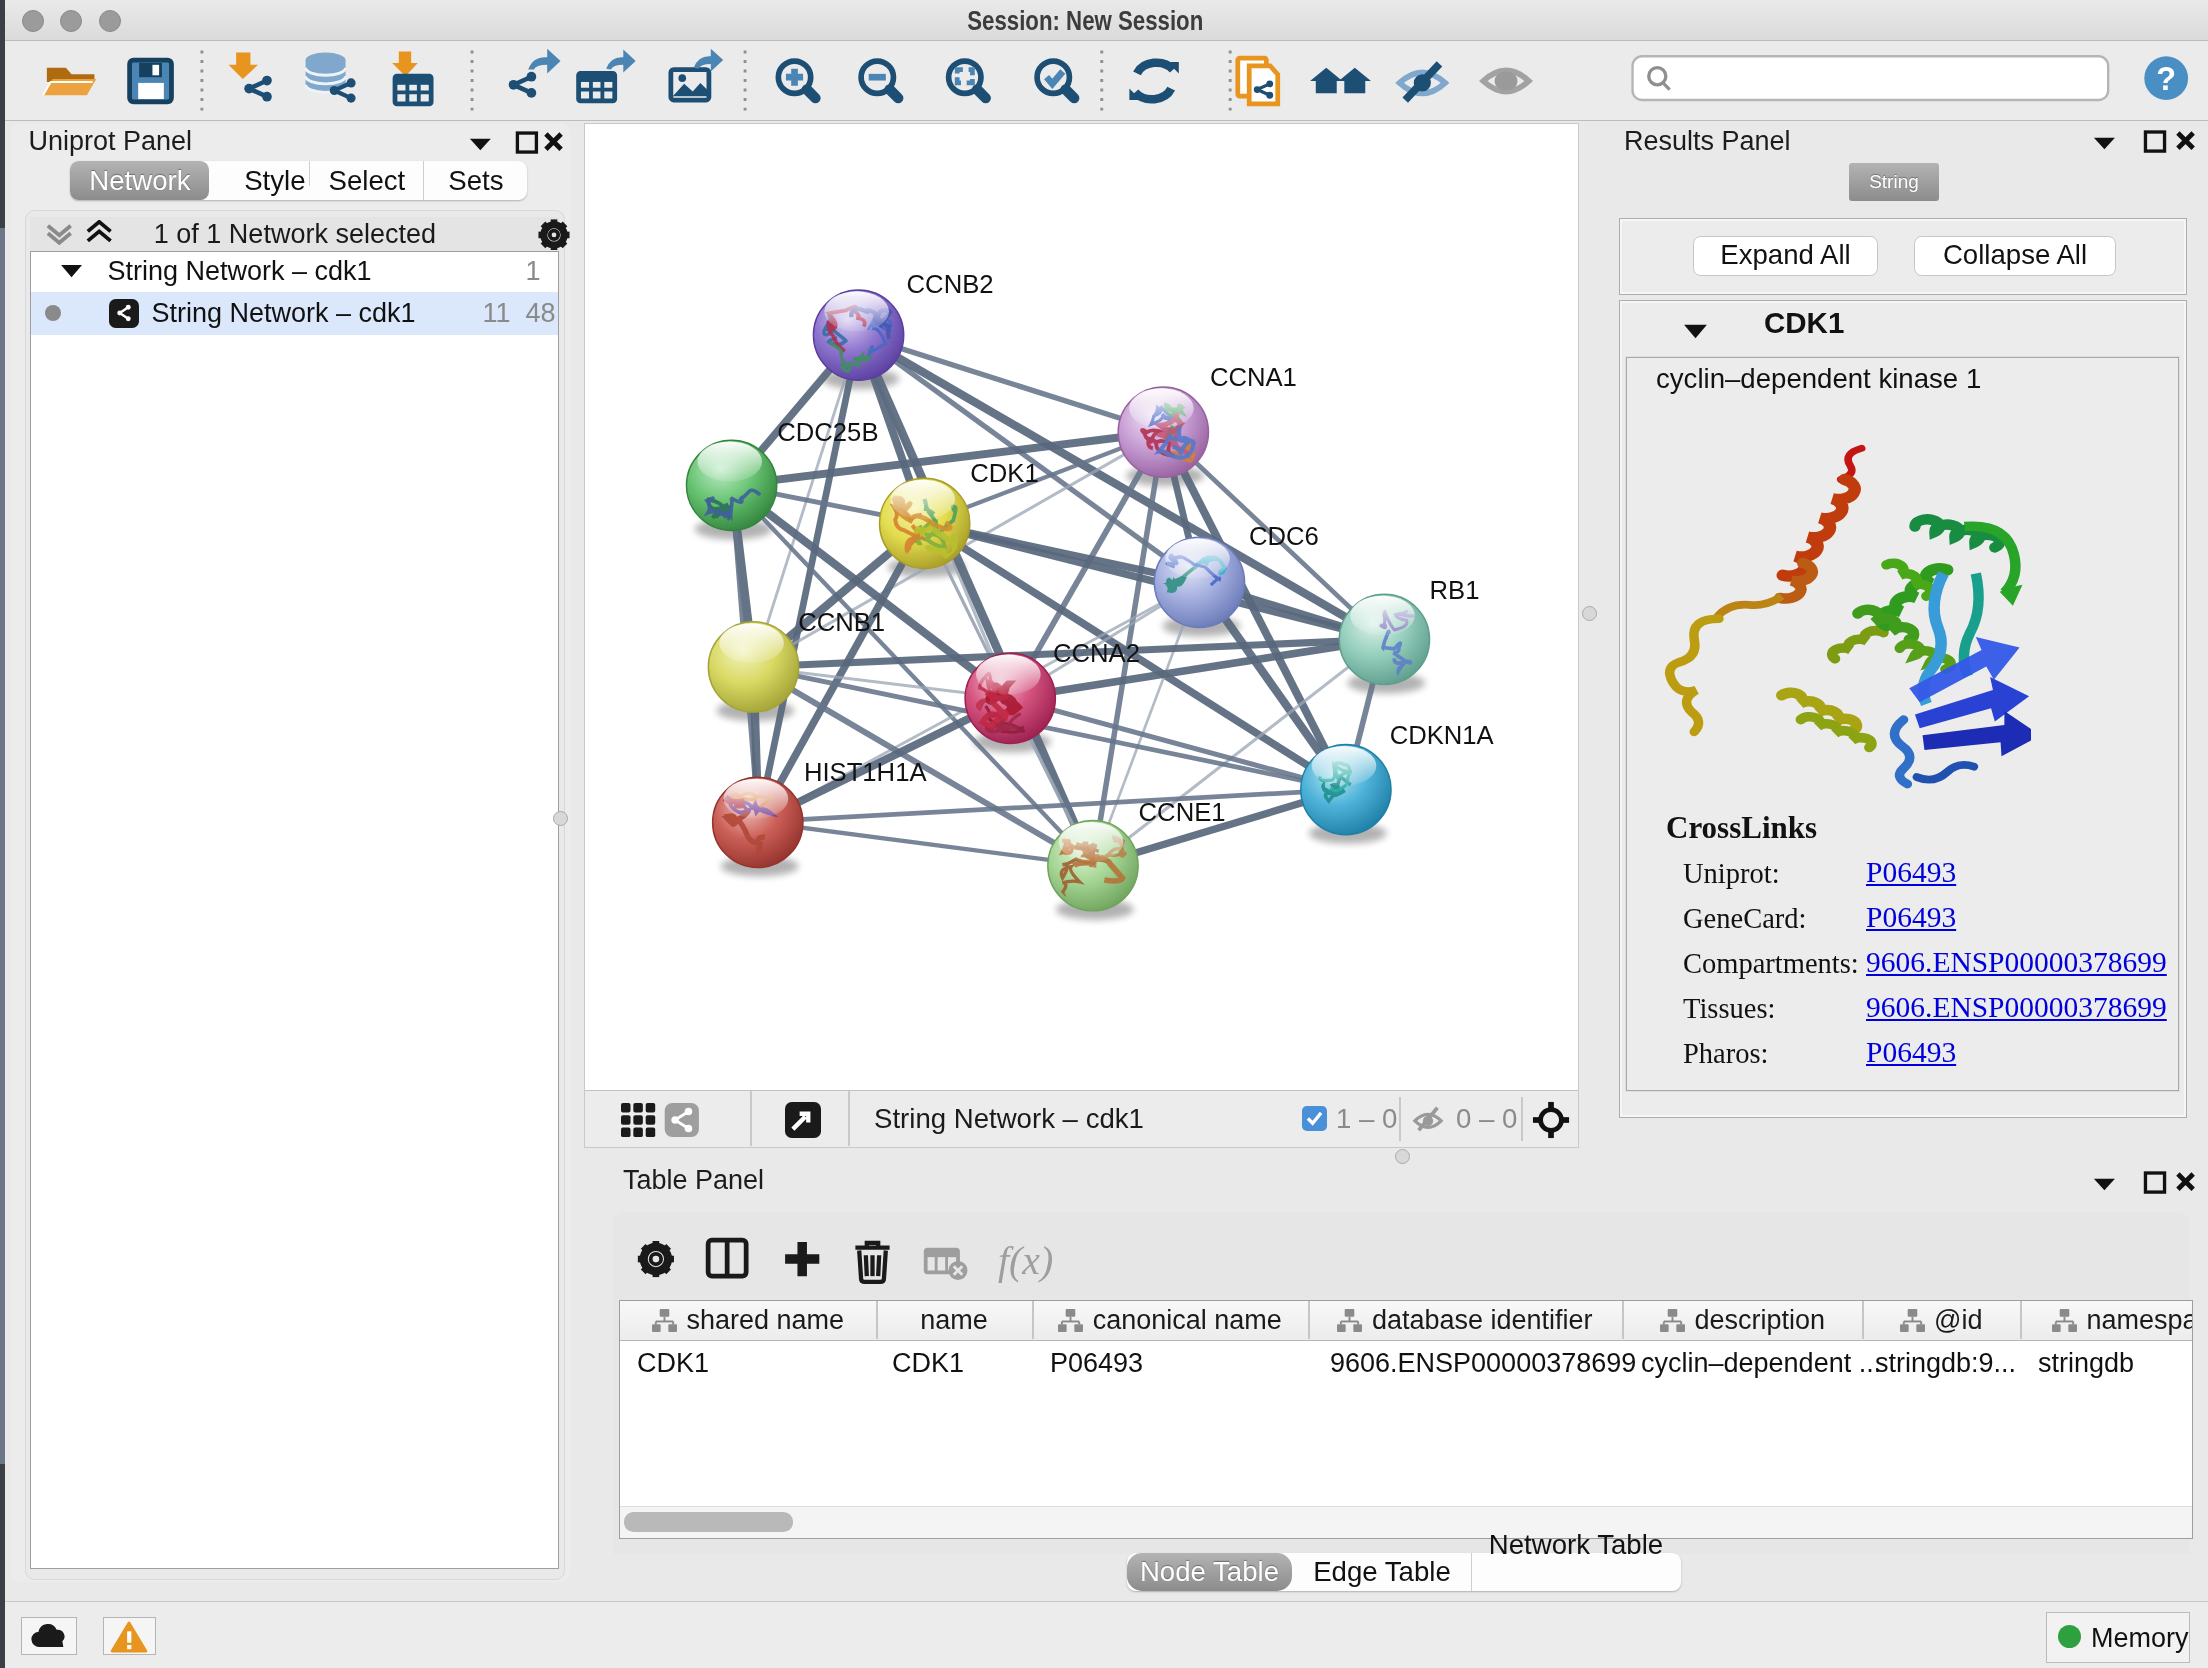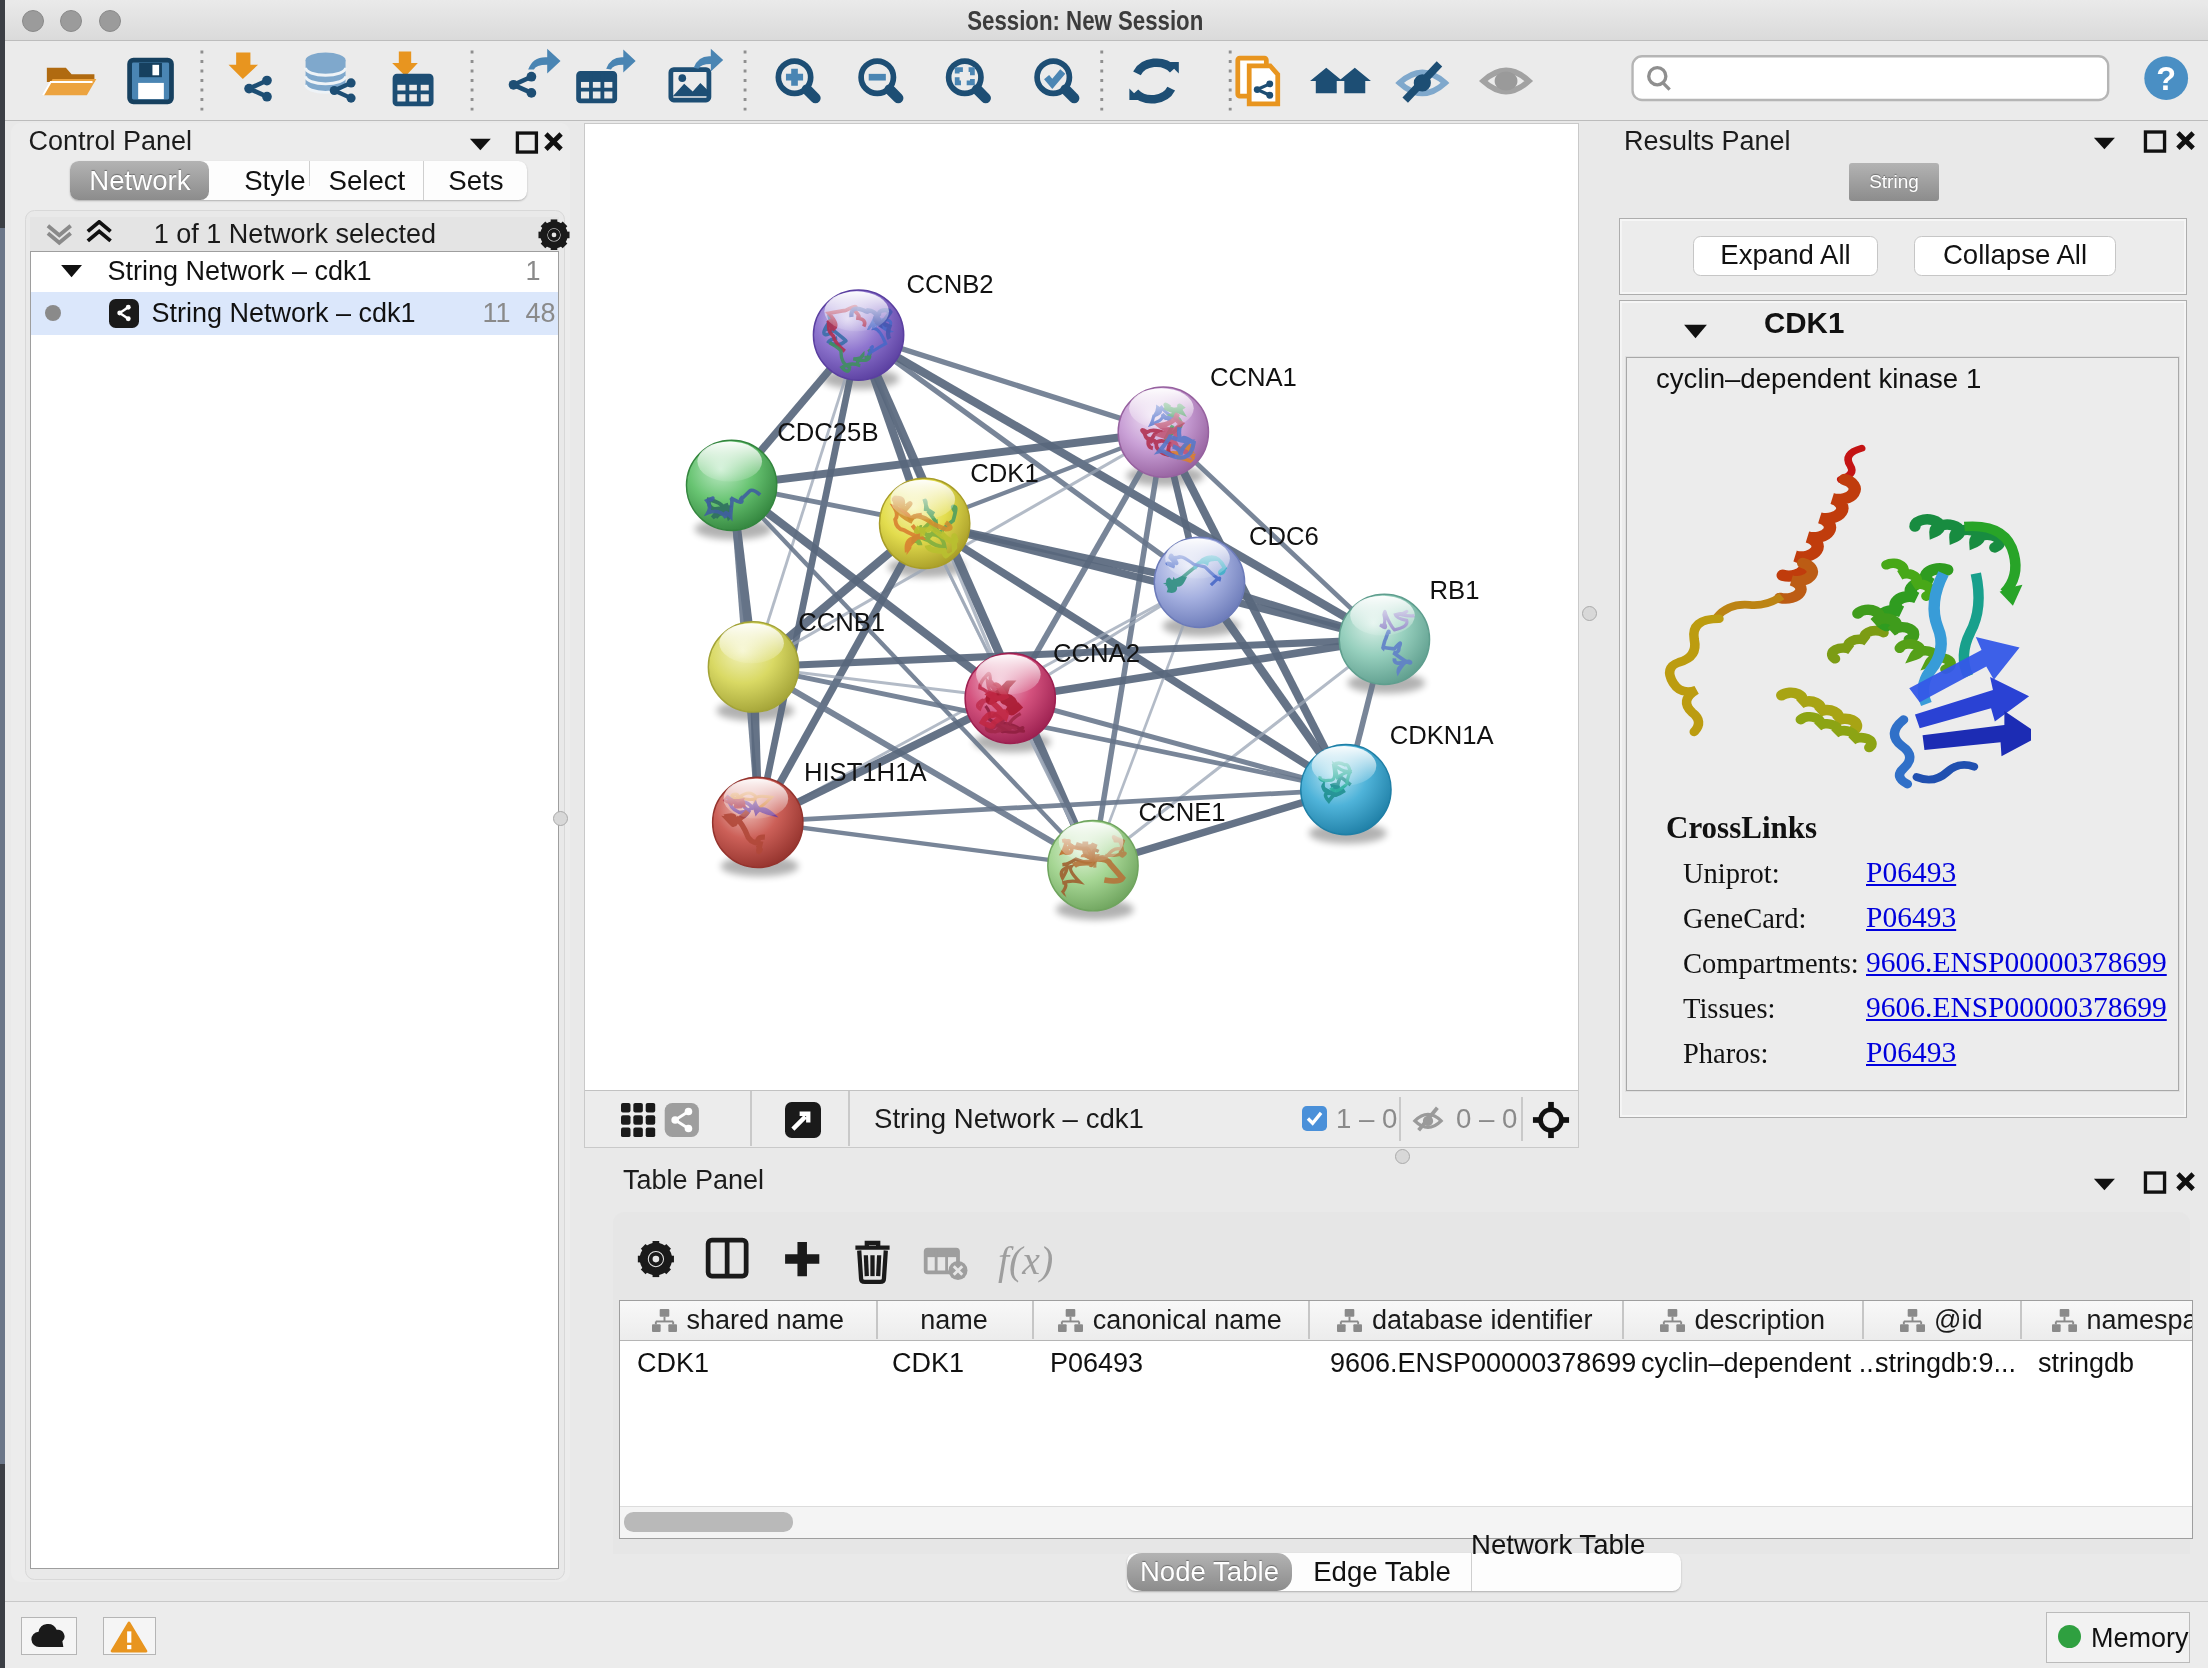--- a/index.html
+++ b/index.html
@@ -135,21 +135,21 @@
       <circle cx="1737" cy="37" r="9" fill="none" stroke="#8f8f8f" stroke-width="3.5"></circle>
       <line x1="1743" y1="44" x2="1750" y2="51" stroke="#8f8f8f" stroke-width="3.5"></line>
       <circle cx="2272" cy="39" r="23" fill="#4a8fc4"></circle>
       <text x="2272" y="51" font-size="34" font-weight="bold" fill="#fff" text-anchor="middle" font-family="Liberation Sans, sans-serif">?</text>
     </svg>
 </div>
 
 <div class="abs" style="left:4.8px;top:123px;width:2204px;height:1479px;background:#e9e9e9;"></div>
 
 <div class="abs" style="left:11.4px;top:123px;width:559px;height:1459px;background:#ececec;border-radius:9.5px;">
-  <div class="abs panel-title" style="left:17px;top:2.9px;">Control Panel</div>
+  <div class="abs panel-title" style="left:17px;top:2.9px;">Uniprot Panel</div>
   <svg class="abs" style="left:457px;top:7.6px;" width="95" height="25" viewBox="0 0 100 26">
     <path d="M2 8 l11 12 l11 -12 z" fill="#111"></path>
     <rect x="52" y="2" width="20" height="20" fill="none" stroke="#111" stroke-width="3.5"></rect>
     <path d="M82 3 l16 16 M98 3 l-16 16" stroke="#111" stroke-width="5"></path>
   </svg>
 
   <div class="abs" style="left:59px;top:38px;width:457px;height:39px;border-radius:8.6px;box-shadow:0 1px 1.9px rgba(0,0,0,0.25);background:#fdfdfd;"></div>
   <div class="abs gray-grad" style="left:59px;top:38px;width:139px;height:39px;border-radius:8.6px;font-size:27.6px;text-align:center;line-height:39px;text-shadow:0 -1px 1px rgba(0,0,0,0.35);">Network</div>
   <div class="abs" style="left:198px;top:38px;width:101px;height:25px;font-size:27.6px;text-align:center;line-height:39px;color:#111;border-right:1.9px solid #cfcfcf;padding-left:31px;">Style</div>
   <div class="abs" style="left:299px;top:38px;width:114px;height:39px;font-size:27.6px;text-align:center;line-height:39px;color:#111;border-right:1.9px solid #cfcfcf;">Select</div>
@@ -737,21 +737,21 @@
   <div class="abs" style="left:1255px;top:6.7px;">stringdb:9...</div>
   <div class="abs" style="left:1418px;top:6.7px;">stringdb</div>
 </div>
 
 <div class="abs" style="left:620px;top:1506px;width:1572px;height:32px;background:#f4f4f4;border-top:1px solid #dcdcdc;"></div>
 <div class="abs" style="left:624px;top:1512px;width:169px;height:20px;background:#b9b9b9;border-radius:9.5px;"></div>
 
 <div class="abs" style="left:1127px;top:1553px;width:554px;height:38px;background:#fdfdfd;border-radius:8.6px;box-shadow:0 1px 1.9px rgba(0,0,0,0.25);"></div>
 <div class="abs gray-grad" style="left:1127px;top:1553px;width:165px;height:38px;border-radius:15px;font-size:27.6px;text-align:center;line-height:38px;text-shadow:0 -1px 1px rgba(0,0,0,0.35);">Node Table</div>
 <div class="abs" style="left:1293px;top:1553px;width:179px;height:38px;font-size:27.6px;text-align:center;line-height:38px;color:#111;border-right:1.9px solid #cfcfcf;">Edge Table</div>
-<div class="abs" style="left:1471px;top:1526px;width:210px;height:38px;font-size:27.6px;line-height:38px;color:#111;">Network Table</div>
+<div class="abs" style="left:1471px;top:1526px;width:210px;height:38px;font-size:27.6px;text-align:center;line-height:38px;color:#111;">Network Table</div>
 
 <div class="abs" style="left:4.8px;top:1601px;width:2204px;height:68px;background:#ececec;border-top:1.9px solid #c9c9c9;"></div>
 <div class="abs" style="left:21px;top:1617px;width:56px;height:38px;background:#f5f5f5;border:1.9px solid #b5b5b5;"></div>
 <svg class="abs" style="left:29.5px;top:1624px;" width="40" height="25" viewBox="0 0 42 26">
   <path d="M10 24 a8 8 0 0 1 -1 -16 a10 10 0 0 1 19 -2 a7 7 0 0 1 6 12 l1 6 z" fill="#1a1a1a"></path>
 </svg>
 <div class="abs" style="left:103px;top:1617px;width:53px;height:38px;background:#f5f5f5;border:1.9px solid #b5b5b5;"></div>
 <svg class="abs" style="left:110px;top:1621px;" width="38" height="32" viewBox="0 0 40 34">
   <path d="M20 2 L38 32 H2 z" fill="#e8951f" stroke="#e8951f" stroke-width="3" stroke-linejoin="round"></path>
   <rect x="18" y="11" width="4.5" height="12" fill="#fff"></rect>

